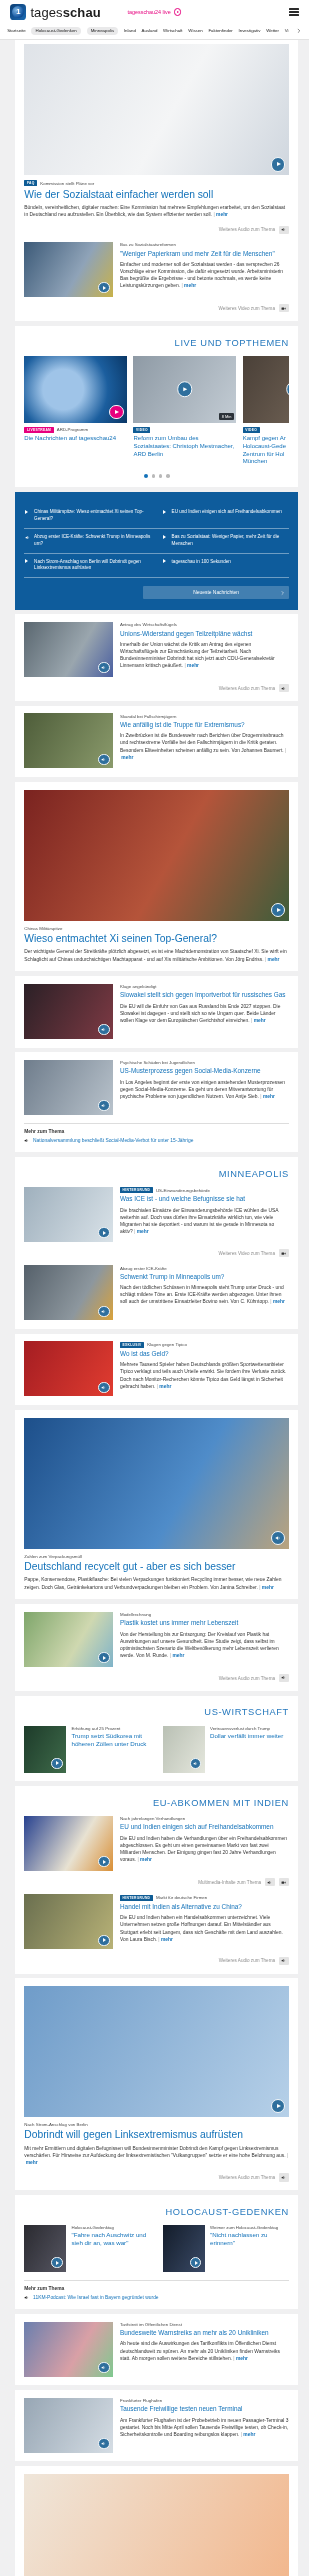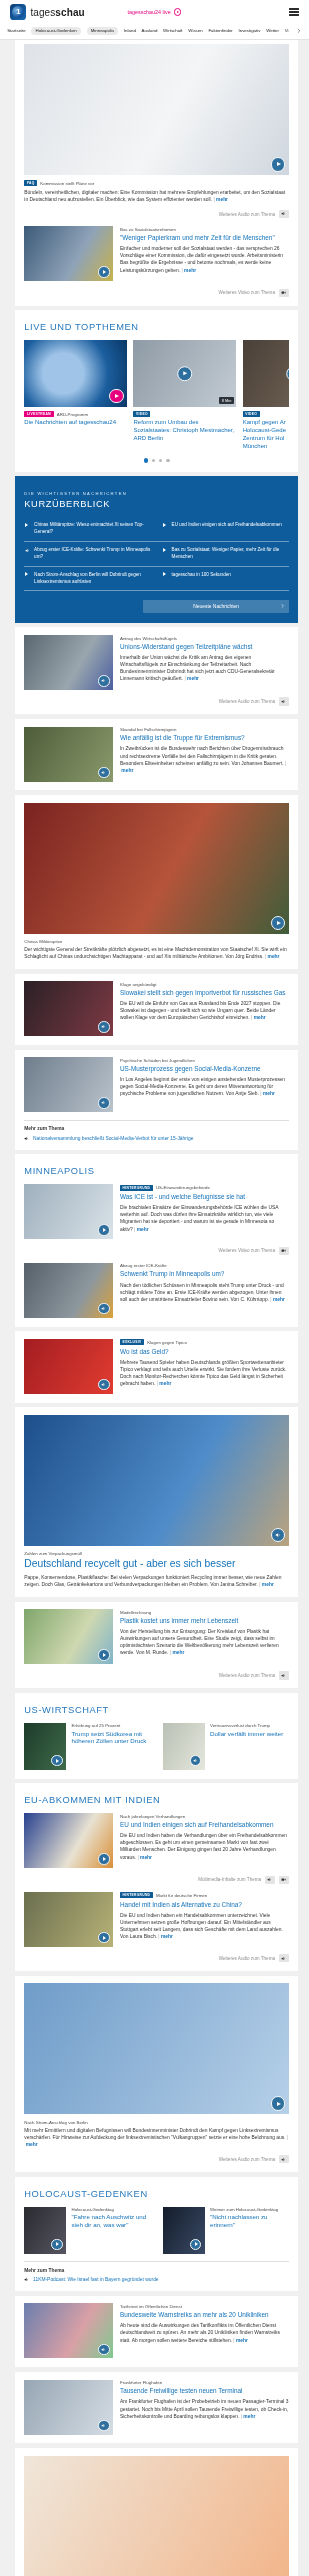--- a/index.html
+++ b/index.html
@@ -10,39 +10,39 @@
   button{font-family:inherit;border:0;cursor:pointer;background:none;padding:0}
   svg{display:block}
 
   
   .hdr{background:#fff;width:309px}
   .hrow{position:relative;display:flex;align-items:center;height:24px;padding:0 10.3px}
   .brand{display:flex;align-items:center;gap:4.1px}
   .logo{position:relative;width:16px;height:16px;border-radius:3.6px;background:linear-gradient(135deg,#0c3e74,#1b6ab2);display:flex;align-items:center;justify-content:center;overflow:hidden}
   .logo:before{content:"";position:absolute;width:12.4px;height:12.4px;border-radius:50%;background:radial-gradient(circle at 35% 35%,#7db5e3,#1355a0 65%,#0a2f5e)}
   .logo-one{position:relative;color:#fff;font-weight:700;font-size:7.7px;line-height:1}
-  .wordmark{font-size:10px;color:#1d1d1d;letter-spacing:0.1px}
+  .wordmark{font-size:13px;color:#1d1d1d;letter-spacing:0.1px}
   .wordmark b{font-weight:700}
   .live{position:absolute;left:50%;transform:translateX(-50%);color:#e6007e;font-size:5.4px;display:flex;align-items:center;gap:3.1px;white-space:nowrap}
   .liveplay{width:7.7px;height:7.7px;border:0.8px solid #e6007e;border-radius:50%;display:inline-flex;align-items:center;justify-content:center}
   .liveplay:after{content:"";border-left:2.6px solid #e6007e;border-top:1.5px solid transparent;border-bottom:1.5px solid transparent;margin-left:0.5px}
   .burger{margin-left:auto}
   .burger i{display:block;width:9.8px;height:1.3px;background:#2a2a2a;margin:1.8px 0;border-radius:0.5px}
   .nav{display:flex;align-items:center;gap:5.7px;padding:2.6px 7.2px 4.1px;border-bottom:0.5px solid #e2e2e2;background:#fff;white-space:nowrap;overflow:hidden}
   .nitm{font-size:4.4px;color:#222;flex:0 0 auto}
   .nitm.pill{background:#e9e9ea;border-radius:5.2px;padding:1.5px 4.1px}
   .nchev{margin-left:auto;color:#333;flex:0 0 auto}
   .nchev svg{width:5.7px;height:5.7px}
 
   
   .card{background:#fff;margin:0 10.8px 4.6px 15px;padding:7.7px 9.3px 8.8px}
   main>.card:first-child{padding-top:4.6px}
   .bluebox{background:#0e5c9c;margin:0 10.8px 4.6px 15px;padding:10.3px 9.3px;color:#fff}
 
-  .shead{text-align:left;margin:4.1px 0 8.2px}
+  .shead{text-align:right;margin:4.1px 0 8.2px}
   .eyebrow{font-size:4.1px;letter-spacing:1.3px;color:#555;margin-bottom:3.6px;text-transform:uppercase}
   .stitle{font-size:9.3px;font-weight:400;color:#2578bd;margin:0;letter-spacing:0.6px;text-transform:uppercase}
   .bluebox .eyebrow{color:#dcebf6}
   .bluebox .stitle{color:#fff}
 
   
   .art{margin-top:8.2px}
   .art:first-child,.shead+.art{margin-top:0}
   .img-big{position:relative;width:100%;height:131px;margin-bottom:5.2px}
   .timg{position:relative;width:89px;height:55px;flex:0 0 89px}
@@ -183,20 +183,21 @@
       <article class="art">
         <div class="img-big tone-paper">
           <span class="ovl">
             <span class="tri"></span>
           </span>
         </div>
         <div class="krow">
           <span class="badge ">FAQ</span>
           <span class="kicker">Kommission stellt Pläne vor</span>
         </div>
+        <h3 class="hl hl-big">Wie der Sozialstaat einfacher werden soll</h3>
         <p class="abody"><span>Bündeln, vereinheitlichen, digitaler machen: Eine Kommission hat mehrere Empfehlungen erarbeitet, um den Sozialstaat in Deutschland neu aufzustellen. Ein Überblick, wie das System effizienter werden soll.</span><span class="pipe">&nbsp;|&nbsp;</span><a class="mehr">mehr</a></p>
         <div class="afoot">
           <span class="flabel">Weiteres Audio zum Thema</span>
           <button class="fbtn">
             <svg viewBox="0 0 24 24">
               <path d="M3 9v6h4l5 4V5L7 9H3z" fill="currentColor"></path>
               <path d="M15.5 8.5a5 5 0 0 1 0 7" stroke="currentColor" stroke-width="1.8" fill="none" stroke-linecap="round"></path>
             </svg>
           </button>
         </div>
@@ -270,24 +271,20 @@
         </div>
       </div>
       <div class="dots">
         <span class="dot on"></span>
         <span class="dot"></span>
         <span class="dot"></span>
         <span class="dot"></span>
       </div>
     </section>
     <section class="bluebox">
-      <div class="shead">
-        <div class="eyebrow">DIE WICHTIGSTEN NACHRICHTEN</div>
-        <h2 class="stitle">KURZÜBERBLICK</h2>
-      </div>
       <div class="nlist">
         <div class="nrow">
           <a class="nitem">
             <span class="nicon">
               <span class="ntri"></span>
             </span>
             <span class="ntext">Chinas Militärspitze: Wieso entmachtet Xi seinen Top-General?</span>
           </a>
           <a class="nitem">
             <span class="nicon">
@@ -393,20 +390,21 @@
     <section class="card">
       <article class="art">
         <div class="img-big tone-redhall">
           <span class="ovl">
             <span class="tri"></span>
           </span>
         </div>
         <div class="krow">
           <span class="kicker">Chinas Militärspitze</span>
         </div>
+        <h3 class="hl hl-big">Wieso entmachtet Xi seinen Top-General?</h3>
         <p class="abody"><span>Der wichtigste General der Streitkräfte plötzlich abgesetzt, es ist eine Machtdemonstration von Staatschef Xi. Sie wirft ein Schlaglicht auf Chinas undurchsichtigen Machtapparat - und auf Xis militärische Ambitionen. Von Jörg Endriss.</span><span class="pipe">&nbsp;|&nbsp;</span><a class="mehr">mehr</a></p>
       </article>
     </section>
     <section class="card">
       <article class="art art-thumb">
         <div class="tflex">
           <div class="timg tone-darkred">
             <span class="ovl aud">
               <svg viewBox="0 0 24 24">
                 <path d="M3 9v6h4l5 4V5L7 9H3z" fill="currentColor"></path>
@@ -670,20 +668,21 @@
     <section class="card">
       <article class="art">
         <div class="img-big tone-sky">
           <span class="ovl">
             <span class="tri"></span>
           </span>
         </div>
         <div class="krow">
           <span class="kicker">Nach Strom-Anschlag von Berlin</span>
         </div>
+        <h3 class="hl hl-big">Dobrindt will gegen Linksextremismus aufrüsten</h3>
         <p class="abody"><span>Mit mehr Ermittlern und digitalen Befugnissen will Bundesinnenminister Dobrindt den Kampf gegen Linksextremismus verschärfen. Für Hinweise zur Aufdeckung der linksextremistischen "Vulkangruppen" setzte er eine hohe Belohnung aus.</span><span class="pipe">&nbsp;|&nbsp;</span><a class="mehr">mehr</a></p>
         <div class="afoot">
           <span class="flabel">Weiteres Audio zum Thema</span>
           <button class="fbtn">
             <svg viewBox="0 0 24 24">
               <path d="M3 9v6h4l5 4V5L7 9H3z" fill="currentColor"></path>
               <path d="M15.5 8.5a5 5 0 0 1 0 7" stroke="currentColor" stroke-width="1.8" fill="none" stroke-linecap="round"></path>
             </svg>
           </button>
         </div>

